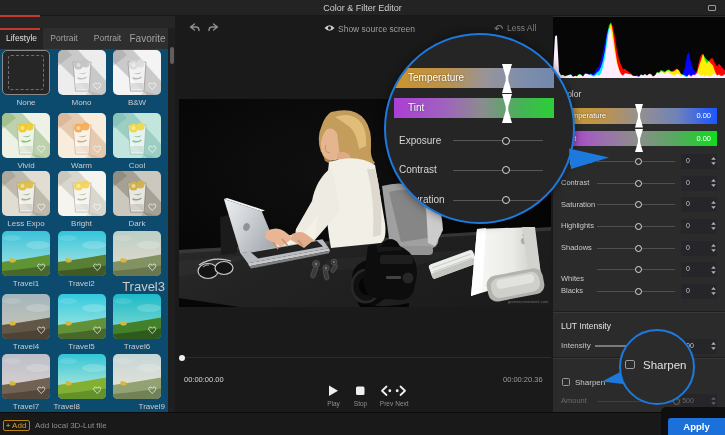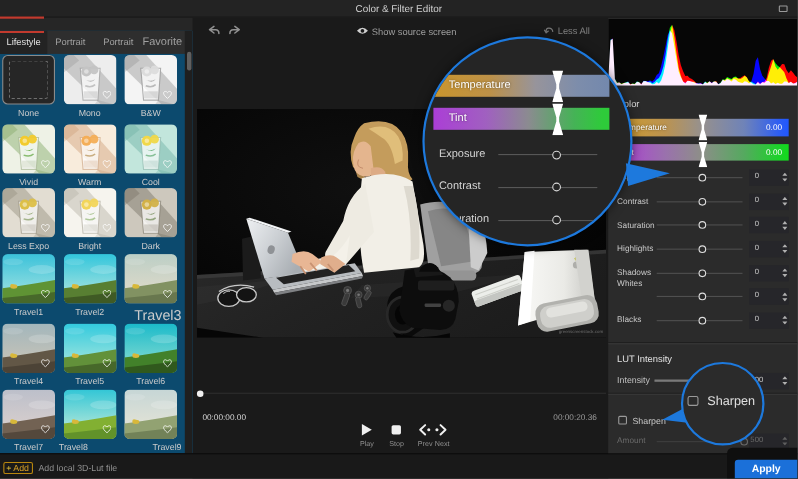--- a/index.html
+++ b/index.html
@@ -581,21 +581,21 @@
     </svg>
 <div class="abs" style="left:8px;top:227px;font-size:7.5px;color:#c8c8c8">Shadows</div>
     <div class="abs" style="left:44px;top:231.5px;width:78px;height:1px;background:#4f4f4f"></div>
     <div class="abs" style="left:82.0px;top:228.5px;width:7px;height:7px;border-radius:50%;border:1.3px solid #dedede;background:#2b2b2b"></div>
     <div class="abs" style="left:128px;top:224.5px;width:36px;height:15px;background:#26262a"></div>
     <div class="abs" style="left:124px;top:227.5px;width:22px;text-align:center;font-size:7px;color:#c8c8c8">0</div>
     <svg class="abs" style="left:157.5px;top:228px" width="5" height="8" viewBox="0 0 5 8">
       <polygon points="2.5,0 4.8,2.8 0.2,2.8" fill="#b0b0b0"></polygon>
       <polygon points="2.5,8 4.8,5.2 0.2,5.2" fill="#b0b0b0"></polygon>
     </svg>
-<div class="abs" style="left:8px;top:237px;font-size:7.5px;color:#c8c8c8">Whites</div>
+<div class="abs" style="left:8px;top:258px;font-size:7.5px;color:#c8c8c8">Whites</div>
     <div class="abs" style="left:44px;top:253.2px;width:78px;height:1px;background:#4f4f4f"></div>
     <div class="abs" style="left:82.0px;top:250.2px;width:7px;height:7px;border-radius:50%;border:1.3px solid #dedede;background:#2b2b2b"></div>
     <div class="abs" style="left:128px;top:246.2px;width:36px;height:15px;background:#26262a"></div>
     <div class="abs" style="left:124px;top:249.2px;width:22px;text-align:center;font-size:7px;color:#c8c8c8">0</div>
     <svg class="abs" style="left:157.5px;top:249.7px" width="5" height="8" viewBox="0 0 5 8">
       <polygon points="2.5,0 4.8,2.8 0.2,2.8" fill="#b0b0b0"></polygon>
       <polygon points="2.5,8 4.8,5.2 0.2,5.2" fill="#b0b0b0"></polygon>
     </svg>
 <div class="abs" style="left:8px;top:270.3px;font-size:7.5px;color:#c8c8c8">Blacks</div>
     <div class="abs" style="left:44px;top:274.8px;width:78px;height:1px;background:#4f4f4f"></div>

